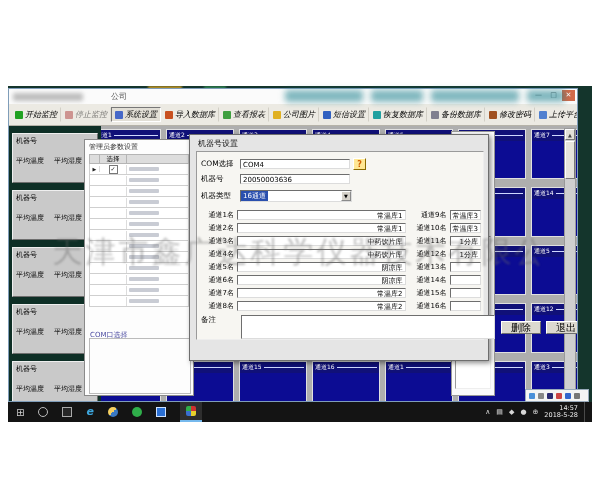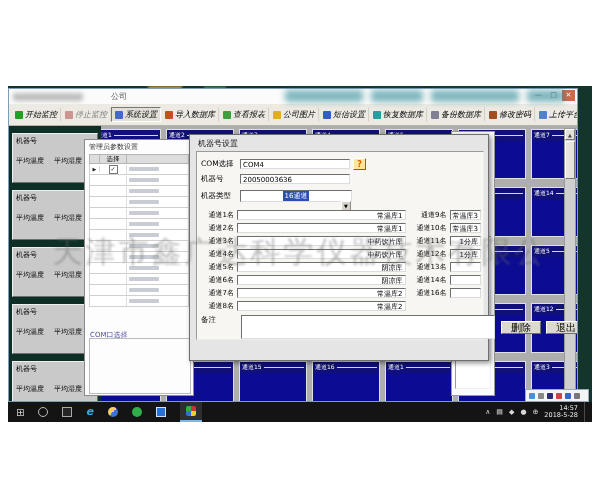--- a/index.html
+++ b/index.html
@@ -76,21 +76,21 @@
   .dialog{position:absolute;left:148px;top:8px;width:300px;height:227px;background:#e5e5e5;border:1px solid #6e6e6e;
           box-shadow:2px 2px 5px rgba(0,0,0,.45);box-sizing:border-box;z-index:3;margin-left:32px;}
   .dtitle{position:absolute;left:8px;top:3px;font-size:8px;color:#111;}
   .inset{position:absolute;left:6px;top:16px;width:288px;height:189px;border:1px solid;border-color:#9a9a9a #eee #eee #9a9a9a;background:#f7f6f2;box-sizing:border-box;}
   .frow{position:absolute;display:flex;align-items:center;gap:3px;font-size:7.5px;}
   .flabel{width:36px;flex:0 0 auto;}
   .finput{height:10px;background:#fff;border:1px solid;border-color:#6e6e6e #dcdcdc #dcdcdc #6e6e6e;font-size:7px;line-height:10px;padding:0 2px;box-sizing:border-box;overflow:hidden;white-space:nowrap;}
   .w110{width:110px;}
   .helpbtn{width:13px;height:12px;background:#ffe794;border:1px solid;border-color:#fff #8a6a00 #8a6a00 #fff;color:#d06000;
            font-size:8px;font-weight:bold;text-align:center;line-height:11px;box-sizing:border-box;}
-  .select{width:112px;height:12px;background:#fff;border:1px solid;border-color:#6e6e6e #dcdcdc #dcdcdc #6e6e6e;display:flex;align-items:center;box-sizing:border-box;flex-direction:column;}
+  .select{width:112px;height:12px;background:#fff;border:1px solid;border-color:#6e6e6e #dcdcdc #dcdcdc #6e6e6e;display:flex;align-items:center;box-sizing:border-box;}
   .select .sel{background:#2a4fae;color:#fff;font-size:7px;padding:0 2px;line-height:10px;}
   .select .sarrow{margin-left:auto;width:10px;height:10px;background:#d6d2ca;border:1px solid;border-color:#fff #8a8a8a #8a8a8a #fff;
                   font-size:5px;line-height:9px;text-align:center;box-sizing:border-box;}
   .ch-grid{position:absolute;left:4px;top:56px;width:280px;display:grid;grid-template-columns:1fr;
            grid-template-rows:repeat(8,13px);grid-auto-flow:column;column-gap:8px;text-align:right;}
   .ch-row{display:flex;align-items:center;gap:3px;font-size:7px;}
   .ch-row .clabel{width:33px;flex:0 0 auto;}
   .ch-row .finput{flex:1;}
   .remark{position:absolute;left:4px;top:163px;display:flex;gap:20px;font-size:7.5px;}
   .remark .flabel{width:20px;}
@@ -759,20 +759,24 @@
                 <div class="ch-row">
                   <span class="clabel">通道13名</span>
                   <span class="finput"></span>
                 </div>
 
                 <div class="ch-row">
                   <span class="clabel">通道14名</span>
                   <span class="finput"></span>
                 </div>
 
+                <div class="ch-row">
+                  <span class="clabel">通道15名</span>
+                  <span class="finput"></span>
+                </div>
 
                 <div class="ch-row">
                   <span class="clabel">通道16名</span>
                   <span class="finput"></span>
                 </div>
               </div>
 
             <div class="remark">
               <span class="flabel">备注</span>
               <span class="rbox"></span>

